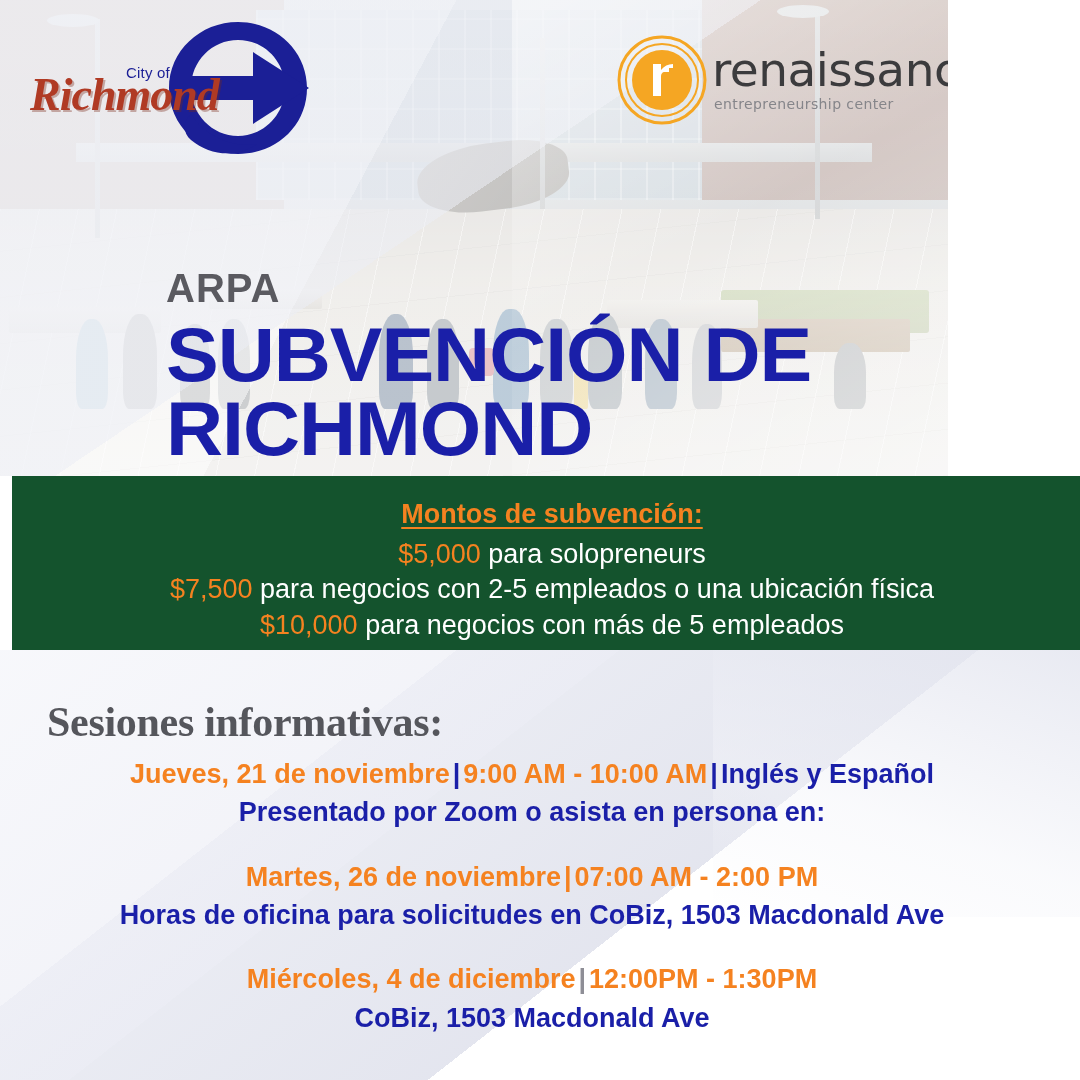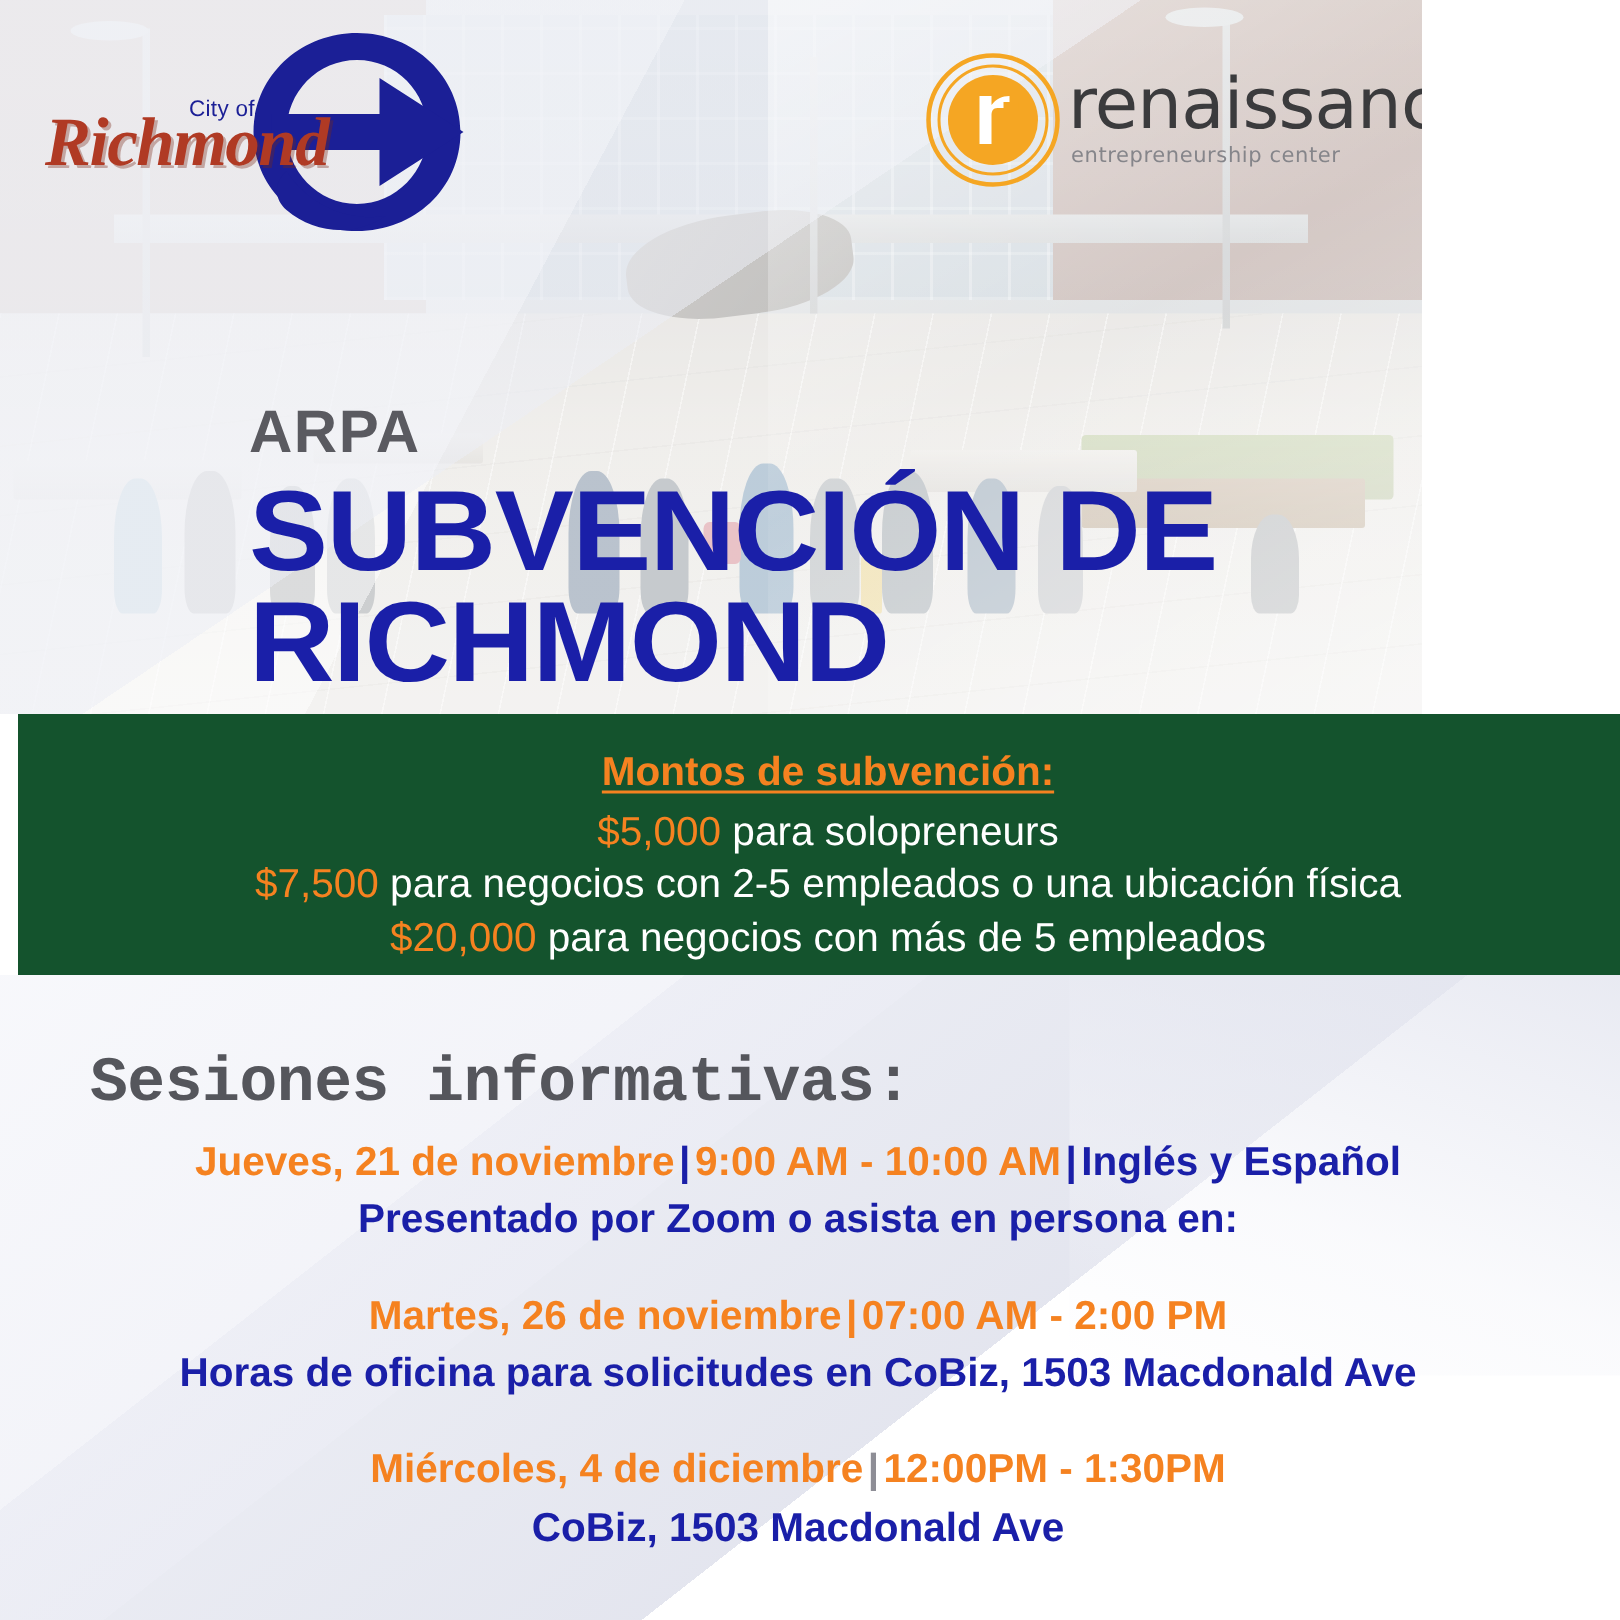--- a/index.html
+++ b/index.html
@@ -247,24 +247,24 @@
     position:absolute; top:0; right:0; width:34%; height:62%;
     background:linear-gradient(200deg,
       rgba(227,229,239,.80) 0%,
       rgba(243,244,249,.45) 60%,
       rgba(255,255,255,0) 100%);
   }
 
   .sess-inner { position:relative; z-index:3; }
 
   .sess-heading {
-    position:absolute; left:60px; top:48px;
+    position:absolute; left:47px; top:48px;
     font-size:42px; font-weight:bold; color:#55565c;
     letter-spacing:-.3px;
-    font-family:Liberation Mono, monospace;
+    font-family:Liberation Serif, serif;
   }
 
   .sess-list {
     position:absolute; top:105px; left:0; width:1064px;
     text-align:center;
   }
   .sess-block { margin-bottom:26px; }
   .sess-block:last-child { margin-bottom:16px; }
 
   .sess-when {
@@ -364,21 +364,21 @@
 
     <div class="band-line">
       <span class="amt">$5,000</span>
       <span>para solopreneurs</span>
     </div>
     <div class="band-line">
       <span class="amt">$7,500</span>
       <span>para negocios con 2-5 empleados o una ubicación física</span>
     </div>
     <div class="band-line">
-      <span class="amt">$20,000</span>
+      <span class="amt">$10,000</span>
       <span>para negocios con más de 5 empleados</span>
     </div>
   </div>
 
   <div class="sessions">
     <div class="sess-facet-a"></div>
     <div class="sess-facet-b"></div>
     <div class="sess-facet-c"></div>
 
     <div class="sess-inner">

